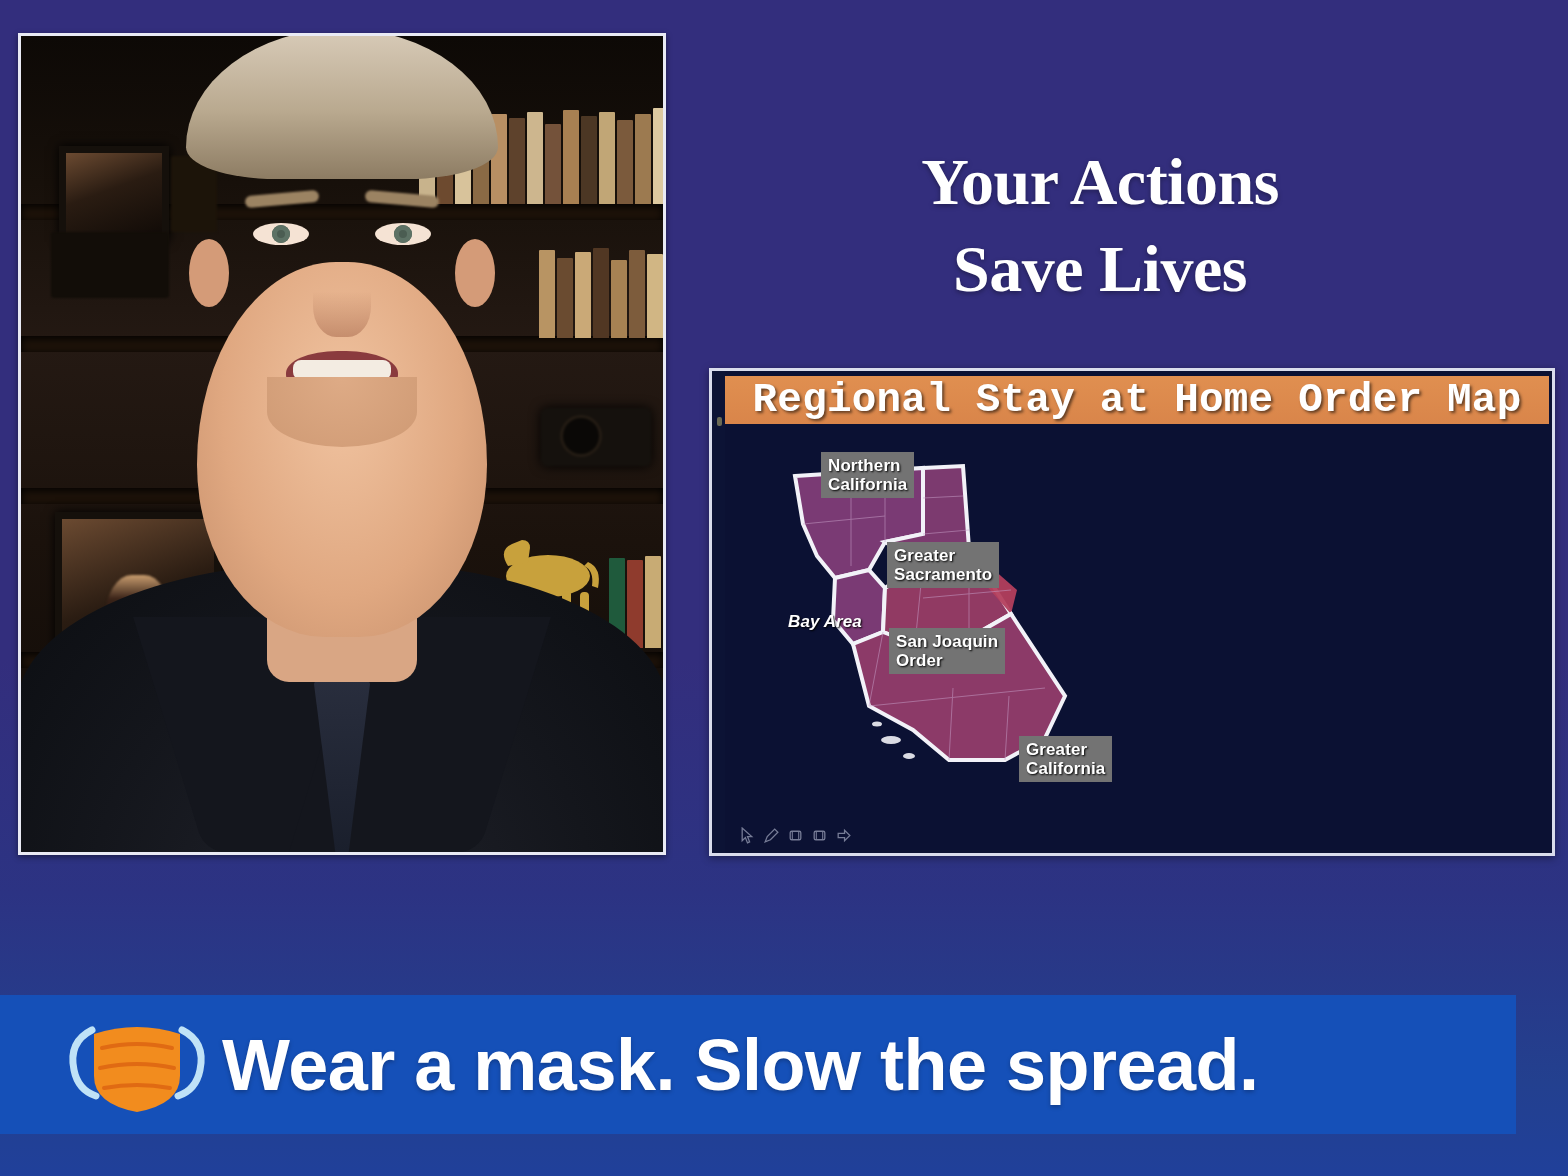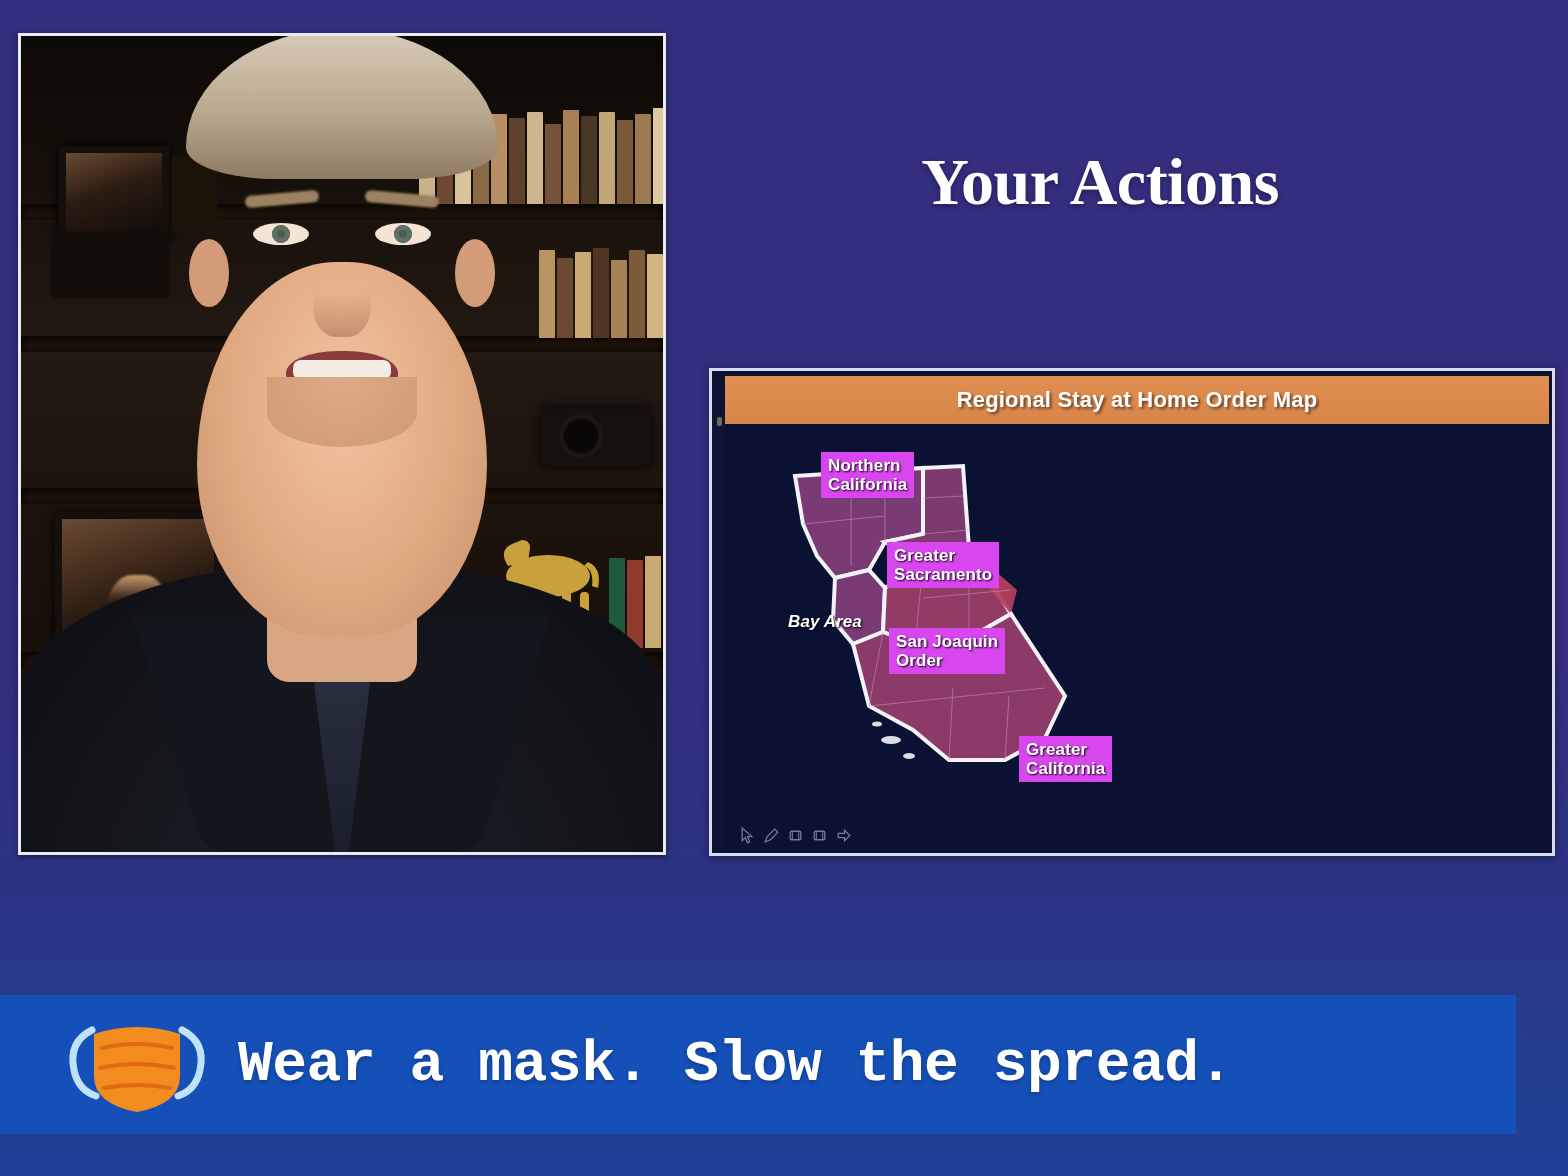--- a/index.html
+++ b/index.html
@@ -78,55 +78,55 @@
   
   .map-panel{
     position:absolute;left:709px;top:368px;width:846px;height:488px;
     background:#0b1133;border:3px solid #d9dcec;box-sizing:border-box;
     box-shadow:0 2px 8px rgba(0,0,0,.4);overflow:hidden;
   }
   .map-header{
     position:absolute;left:13px;top:5px;right:3px;height:48px;
     background:linear-gradient(180deg,#e08f50,#d9854a);
     display:flex;align-items:center;justify-content:center;
-    color:#fff;font-weight:700;font-size:22px;letter-spacing:.2px;
+    color:#fff;font-weight:700;font-size:41px;letter-spacing:.2px;
     text-shadow:2px 2px 3px rgba(0,0,0,.55);
+    font-family:Liberation Mono, monospace;
   }
   .map-leftstrip{position:absolute;left:0;top:0;width:13px;bottom:0;background:#0c1335;}
   .map-leftstrip .dot{position:absolute;left:5px;top:46px;width:5px;height:9px;background:#6b6a55;border-radius:2px;}
   .map-body{position:absolute;left:13px;top:61px;right:3px;bottom:3px;background:#0b1133;}
 
   .side-text{
     position:absolute;left:444px;top:28px;width:372px;
     color:#fff;font-weight:700;font-size:31px;line-height:1.24;
     text-shadow:1px 2px 3px rgba(0,0,0,.6);
   }
 
   .ca-map{position:absolute;left:48px;top:6px;width:400px;height:400px;}
   .map-label{
-    position:absolute;background:#d946ef;color:#fff;
+    position:absolute;background:#737373;color:#fff;
     font-weight:700;font-size:17px;line-height:1.12;
     padding:4px 7px;letter-spacing:.1px;text-shadow:1px 1px 2px #000;
     white-space:pre-line;
   }
   .map-label.plain{background:transparent;font-style:italic;}
 
   .map-tools{position:absolute;left:14px;bottom:6px;display:flex;gap:7px;align-items:center;opacity:.55;}
   .map-tools svg{display:block;}
 
   
   .banner{
     position:absolute;left:0;top:995px;width:1516px;height:139px;
     background:#1550b8;display:flex;align-items:center;
   }
   .mask-icon{margin-left:62px;flex:0 0 auto;}
   .banner-text{
-    margin-left:26px;color:#ffffff;font-weight:700;font-size:58px;letter-spacing:-0.5px;
+    margin-left:10px;color:#ffffff;font-weight:700;font-size:72px;letter-spacing:-0.5px;
     text-shadow:0 2px 4px rgba(0,0,0,.25);
-    font-family:Liberation Mono, monospace;
   }
 </style>
 </head>
 <body>
 
 <div class="video-panel">
   <div class="vp-inner">
     <div class="shelf-bg"></div>
 
     <div class="shelf-board" style="top:168px;"></div>
@@ -217,20 +217,21 @@
             <div class="teeth"></div>
           </div>
         <div class="chin"></div>
       </div>
     </div>
   </div>
 </div>
 
 <div class="headline">
   <span>Your Actions</span>
+  <span>Save Lives</span>
 </div>
 
 <div class="map-panel">
   <div class="map-leftstrip">
     <div class="dot"></div>
   </div>
 
   <div class="map-header">Regional Stay at Home Order Map</div>
 
   <div class="map-body">

